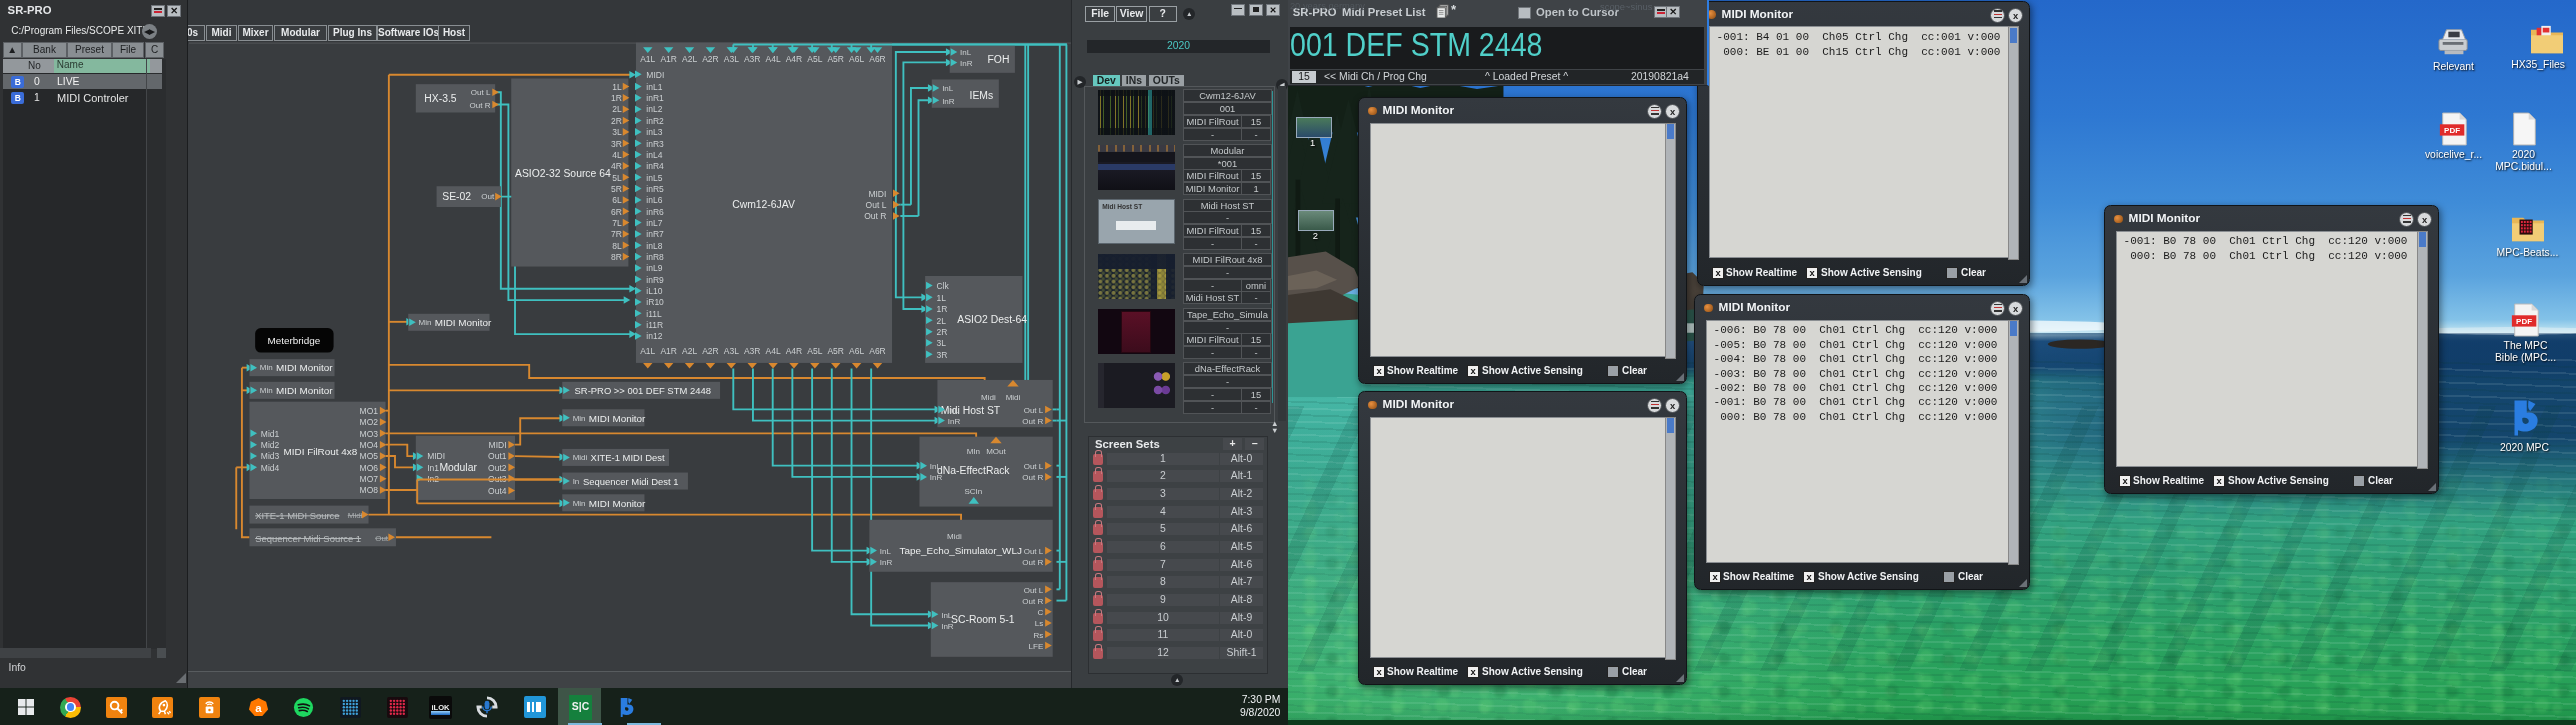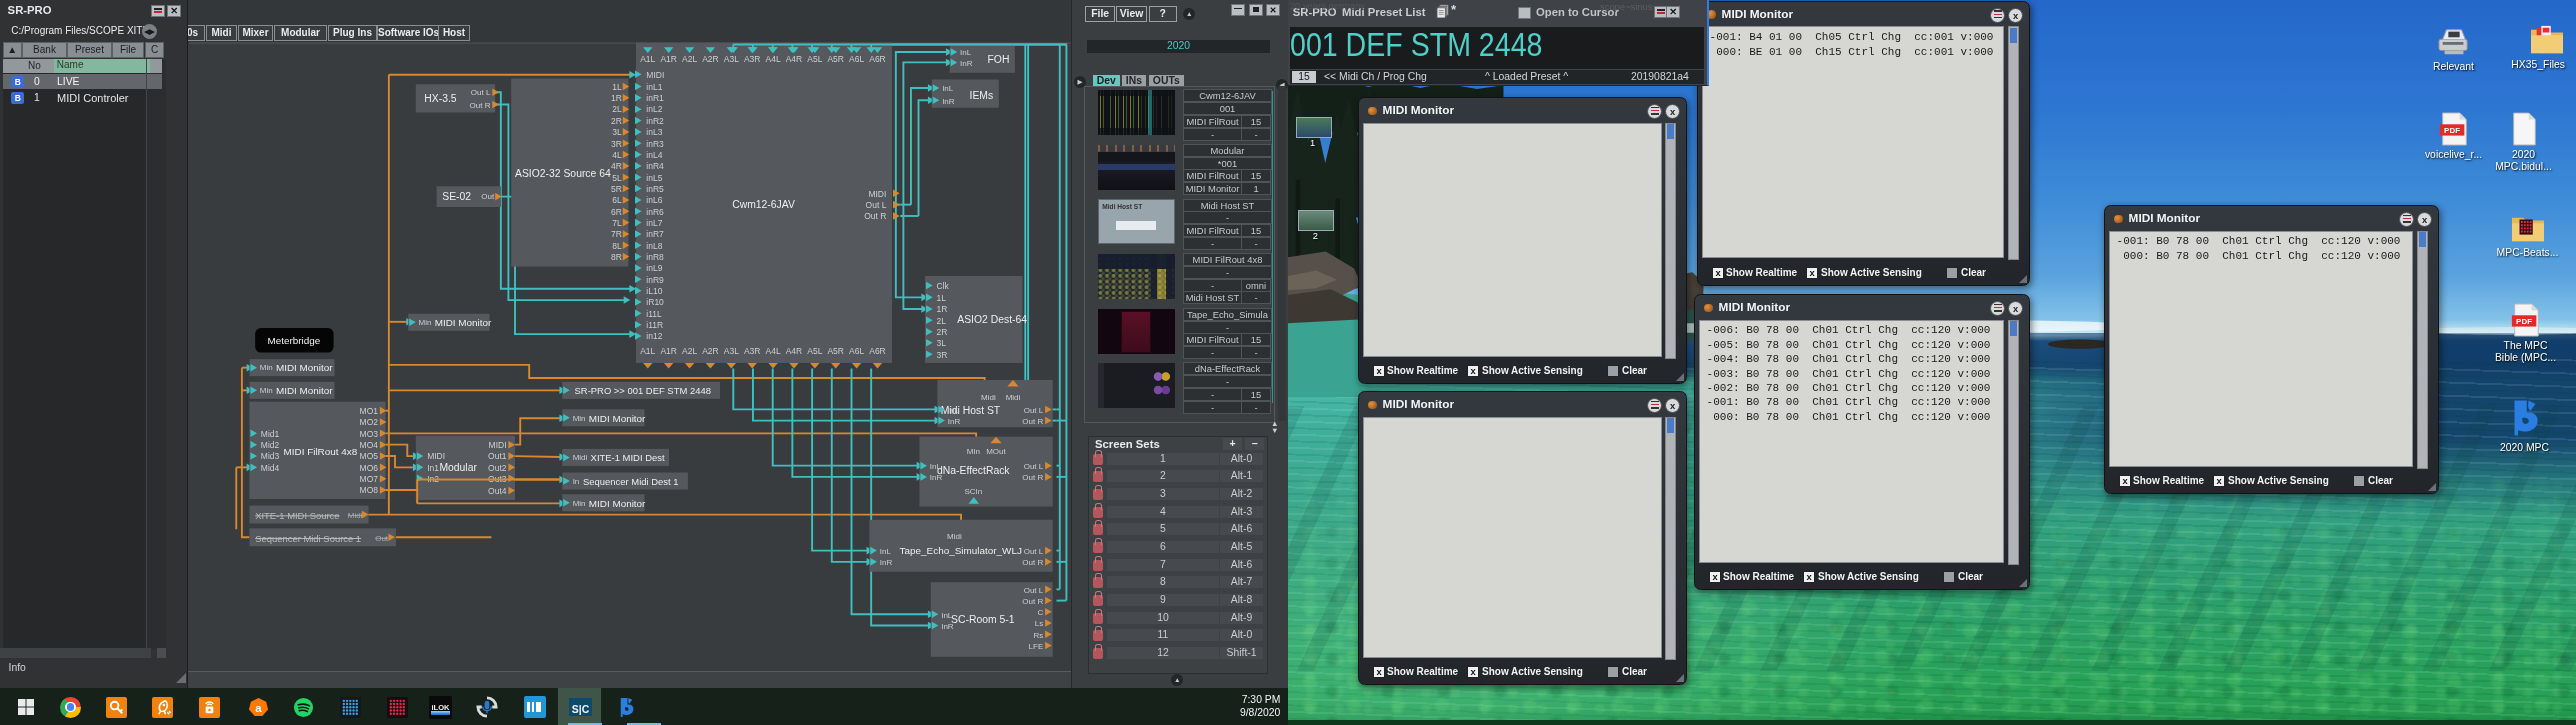--- a/index.html
+++ b/index.html
@@ -41,21 +41,21 @@
 #watm{position:absolute;left:0;top:472px;width:1288px;height:253px;background-image:radial-gradient(circle, rgba(125,232,128,0.18) 0 4.7px, transparent 9.4px),radial-gradient(circle, rgba(6,80,42,0.20) 0 3.8px, transparent 8.5px),radial-gradient(circle, rgba(160,240,150,0.12) 0 2.8px, transparent 6.6px);background-size:44px 24.6px,56px 32px,29px 16px;background-position:0 0,16px 11.3px,7.6px 4.7px;-webkit-mask-image:linear-gradient(rgba(0,0,0,0.25),#000 60%);mask-image:linear-gradient(rgba(0,0,0,0.25),#000 60%);}
 #wats{position:absolute;left:0;top:406px;width:1288px;height:265px;background:repeating-linear-gradient(115deg, rgba(8,62,56,0.14) 0 15px, rgba(0,0,0,0) 15px 60px);}
 #watb{position:absolute;left:0;top:720px;width:1288px;height:5.7px;background:#0d3a1c;}
 .scopewin{position:absolute;left:0;top:0;width:419px;height:85px;background:#3f4347;border-right:2.8px solid #2f7de0;border-bottom:0.9px solid #23262a;}
 .mwin{position:absolute;background:linear-gradient(#34393f,#22262a);border-radius:6.6px;border:0.9px solid #111417;box-shadow:1.9px 2.8px 7.6px rgba(0,0,0,0.45);}
 .mdot{position:absolute;left:9.4px;top:8.5px;width:8.5px;height:8.5px;border-radius:50%;background:radial-gradient(circle at 35% 35%,#e89040,#8a4a10);}
 .mtitle{position:absolute;left:23.6px;top:4.7px;font-size:11.8px;font-weight:bold;color:#f2f4f6;}
 .mbtn{position:absolute;top:5.7px;width:13.2px;height:13.2px;border-radius:50%;background:#d8dadc;border:0.9px solid #4a4e52;}
 .mbtn .l1,.mbtn .l2,.mbtn .l3{display:block;width:7.6px;height:1.4px;margin:1.9px auto 0;background:#333;}
 .mbtn .l2{background:#c03030;}
-.mcontent{position:absolute;left:4px;top:24.6px;background:#d6d6d2;border:0.9px solid #8a8e92;font-family:"Liberation Mono",monospace;font-size:11px;line-height:14.4px;color:#1b1b1b;padding:2.8px 0 0 6.6px;box-sizing:border-box;white-space:pre;overflow:hidden;}
+.mcontent{position:absolute;left:11px;top:24.6px;background:#d6d6d2;border:0.9px solid #8a8e92;font-family:"Liberation Mono",monospace;font-size:11px;line-height:14.4px;color:#1b1b1b;padding:2.8px 0 0 6.6px;box-sizing:border-box;white-space:pre;overflow:hidden;}
 .mscroll{position:absolute;right:10.4px;top:24.6px;width:8.5px;background:#b0b4b8;border:0.9px solid #888;}
 .mthumb{width:6.6px;height:15px;background:#4a7ac8;margin:0.9px auto 0;}
 .mrow{position:absolute;left:14px;bottom:5.7px;width:100%;height:12.3px;}
 .mcb{position:absolute;left:0;width:10.4px;height:10.4px;background:#f0f0f0;border:0.9px solid #222;color:#111;font-size:9.4px;font-weight:bold;line-height:9.4px;text-align:center;}
 .mcbg{background:#9aa0a6;}
 .mlab{position:absolute;left:14px;font-size:10px;font-weight:bold;color:#f0f2f4;top:0px;}
 .grip{position:absolute;right:1.9px;bottom:1.9px;width:0;height:0;border-left:8.5px solid transparent;border-bottom:8.5px solid #6a7077;}
 </style></head>
 <body>
 <div id="root">
@@ -779,21 +779,21 @@
           </svg>
         </div>
         <div class="ti" style="left:523px">
           <div style="width:22px;height:22px;background:#2196d8;border-radius:1.9px;position:relative">
             <div style="position:absolute;left:3.8px;top:5.7px;width:14px;height:10.4px;background:#fff"></div>
             <div style="position:absolute;left:6.1px;top:5.7px;width:2.4px;height:10.4px;background:#2196d8"></div>
             <div style="position:absolute;left:10.4px;top:5.7px;width:2.4px;height:10.4px;background:#2196d8"></div>
           </div>
         </div>
         <div class="ti" style="left:569px">
-          <div style="width:23px;height:18px;background:#0c4a6e;position:relative;text-align:center"><span style="color:#f2f2f2;font-weight:bold;font-size:10.4px;line-height:23px">S|C</span></div>
+          <div style="width:23px;height:25px;background:#15803d;position:relative;text-align:center"><span style="color:#f2f2f2;font-weight:bold;font-size:10.4px;line-height:23px">S|C</span></div>
         </div>
         <div class="ti" style="left:615px">
           <svg width="23" height="23" viewBox="0 0 24 24">
             <path d="M6 2 L13 2 L13 9 C18 8 20 12 19 15 C18 19 13 21 8 19 L8 22 L6 22 Z M10.5 12 C10 15 12 16 13.5 15 C15 14 14 11 10.5 12 Z" fill="#2a7de1"></path>
             <path d="M14 2 L18 4 L15 8 C14 7 13.5 6 14 2 Z" fill="#2a7de1"></path>
           </svg>
         </div>
         <div style="position:absolute;left:568px;bottom:0;width:34px;height:2.8px;background:#7cb9dd"></div>
         <div style="position:absolute;left:627px;bottom:0;width:34px;height:2.8px;background:#7cb9dd"></div>
         <div style="position:absolute;right:7.6px;top:4.7px;width:66px;text-align:right;color:#f2f4f6;font-size:10.4px;line-height:13.2px">7:30 PM<br>9/8/2020</div>

